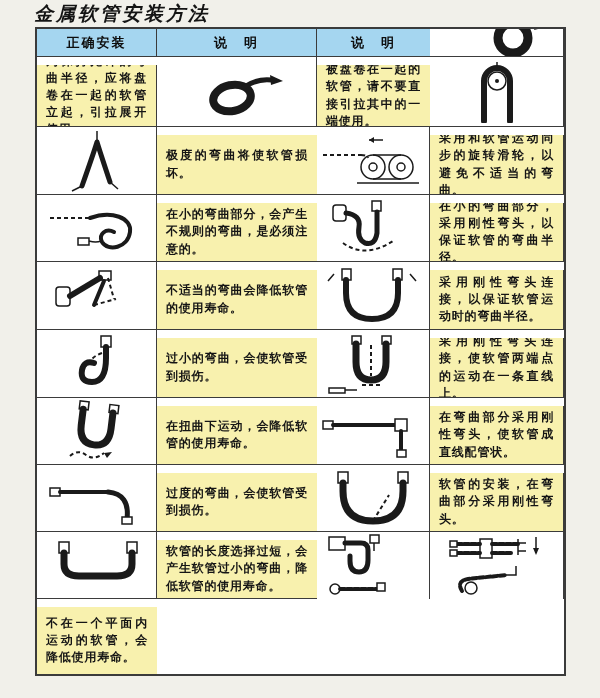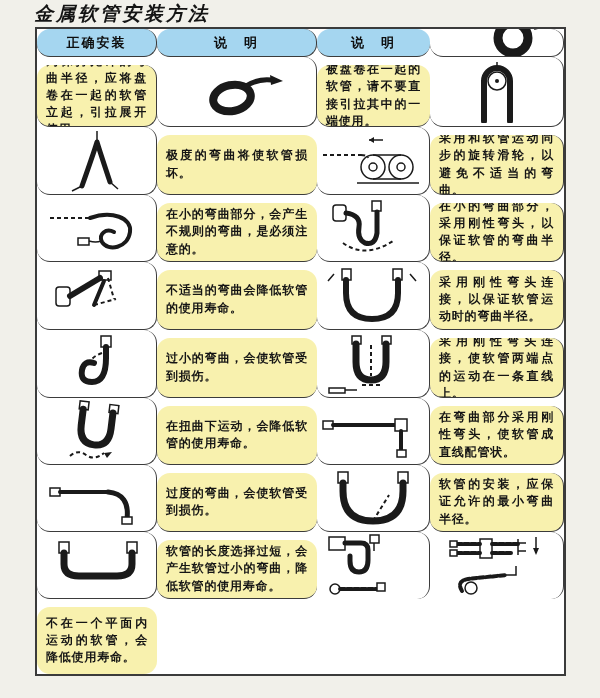--- a/index.html
+++ b/index.html
@@ -24,21 +24,20 @@
     grid-template-columns:120px 160px 113px 134px;
     grid-template-rows:28px 70px 68px 67px 68px 68px 67px 67px 67px 75px;
     border:2px solid var(--border);
     background:#fff;
   }
   .cell{
     border-right:1px solid var(--border);
     border-bottom:1px solid var(--border);
     display:flex;align-items:center;justify-content:center;
     overflow:hidden;
-    border-radius:13px;
   }
   .c4{border-right:none;}
   .rlast{border-bottom:none;}
   .head{
     background:var(--header-bg);
     font-weight:bold;font-size:13px;letter-spacing:2px;color:#0d0d0d;
   }
   .note{
     background:var(--note-bg);
     padding:4px 9px;font-size:12px;font-weight:bold;
@@ -236,21 +235,21 @@
 
   <div class="cell ill">
     <svg width="112" height="62" viewBox="0 0 112 62">
       <rect class="fit" x="21" y="5" width="10" height="11"></rect>
       <rect class="fit" x="81" y="5" width="10" height="11"></rect>
       <path class="hose" stroke-width="7" d="M26,16 V24 Q26,54 56,54 Q86,54 86,24 V16"></path>
       <path class="dash" d="M56,54 L72,28" stroke-width="1"></path>
     </svg>
   </div>
   <div class="cell note">
-      <span>软管的安装，应保证允许的最小弯曲半径。</span>
+      <span>软管的安装，在弯曲部分采用刚性弯头。</span>
     </div>
   <div class="cell ill">
     <svg width="105" height="62" viewBox="0 0 105 62">
       <rect class="fit" x="15" y="8" width="10" height="11"></rect>
       <rect class="fit" x="83" y="8" width="10" height="11"></rect>
       <path class="hose" stroke-width="7" d="M20,19 V30 Q20,42 35,42 H73 Q88,42 88,30 V19"></path>
     </svg>
   </div>
   <div class="cell note c4">
       <span>软管的长度选择过短，会产生软管过小的弯曲，降低软管的使用寿命。</span>

